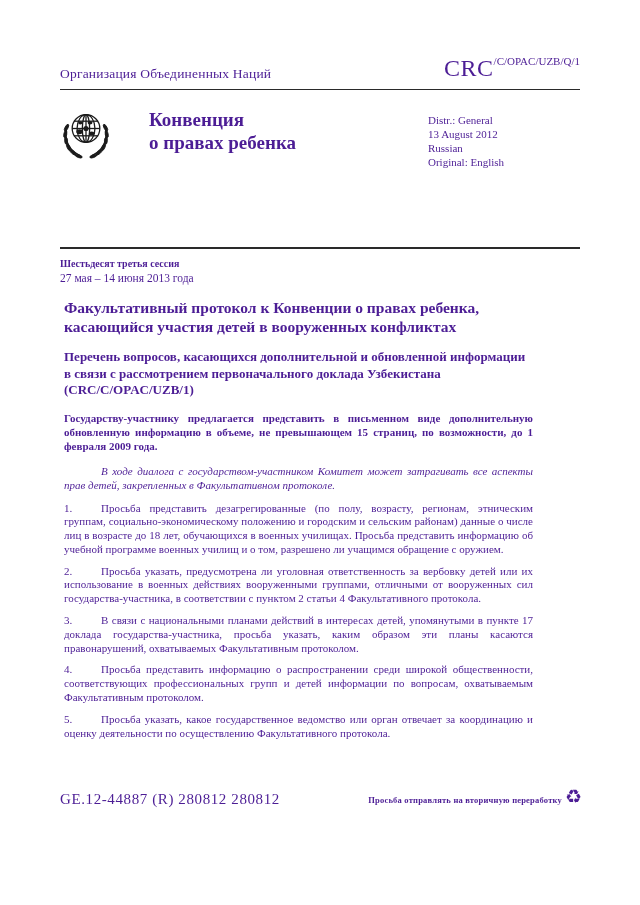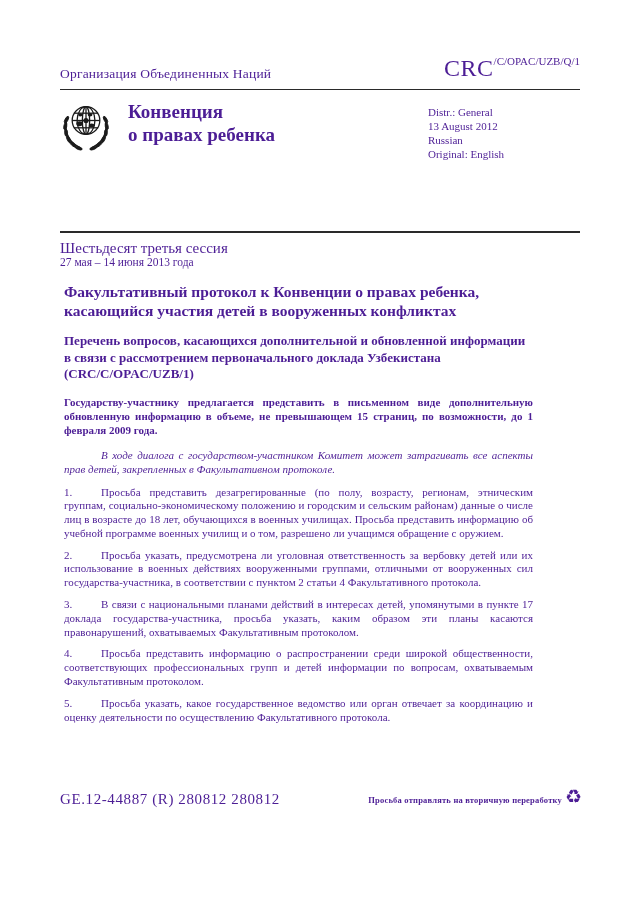--- a/index.html
+++ b/index.html
@@ -17,36 +17,36 @@
     margin:0 60px; padding-top:55px; padding-bottom:7px;
     display:flex; justify-content:space-between; align-items:flex-end;
     border-bottom:1.5px solid #2a2a2a;
   }
   .org-name{ font-size:13.5px; letter-spacing:.2px; }
   .doc-symbol{ display:flex; align-items:flex-start; }
   .doc-symbol .big{ font-size:24px; letter-spacing:.5px; }
   .doc-symbol .small{ font-size:11px; }
   
   .banner-row{
-    margin:0 60px; padding-top:6px; height:141px;
-    display:flex; align-items:flex-start;
+    margin:8px 60px; padding-top:6px; height:141px;
+    display:flex; align-items:flex-start;gap:21px;
   }
   .emblem{ width:52px; height:58px; flex:0 0 auto; margin-top:2px; }
   .pub-title{
     margin-left:16px; font-weight:bold; font-size:19px; line-height:23px; margin-top:4px;
   }
   .distr-block{
     margin-left:auto; width:152px; font-size:11px; line-height:14px; margin-top:9px;
   }
   
   .committee{
     margin:0 60px; border-top:2px solid #2a2a2a; padding-top:8px;
   }
   .committee .name{ font-weight:bold; font-size:13px; line-height:17px; }
-  .committee .session{ font-weight:normal; font-size:15px; line-height:14px; }
+  .committee .session{ font-weight:bold; font-size:10px; line-height:14px; }
   .committee .dates{ font-size:11.5px; line-height:14px; }
   
   .content{ margin:13px 107px 0 64px; }
   .doc-title{
     font-weight:bold; font-size:15.5px; line-height:19px; margin-bottom:13px;
   }
   .doc-subtitle{
     font-weight:bold; font-size:13px; line-height:16.5px; margin-bottom:12px;
   }
   .bold-note{

